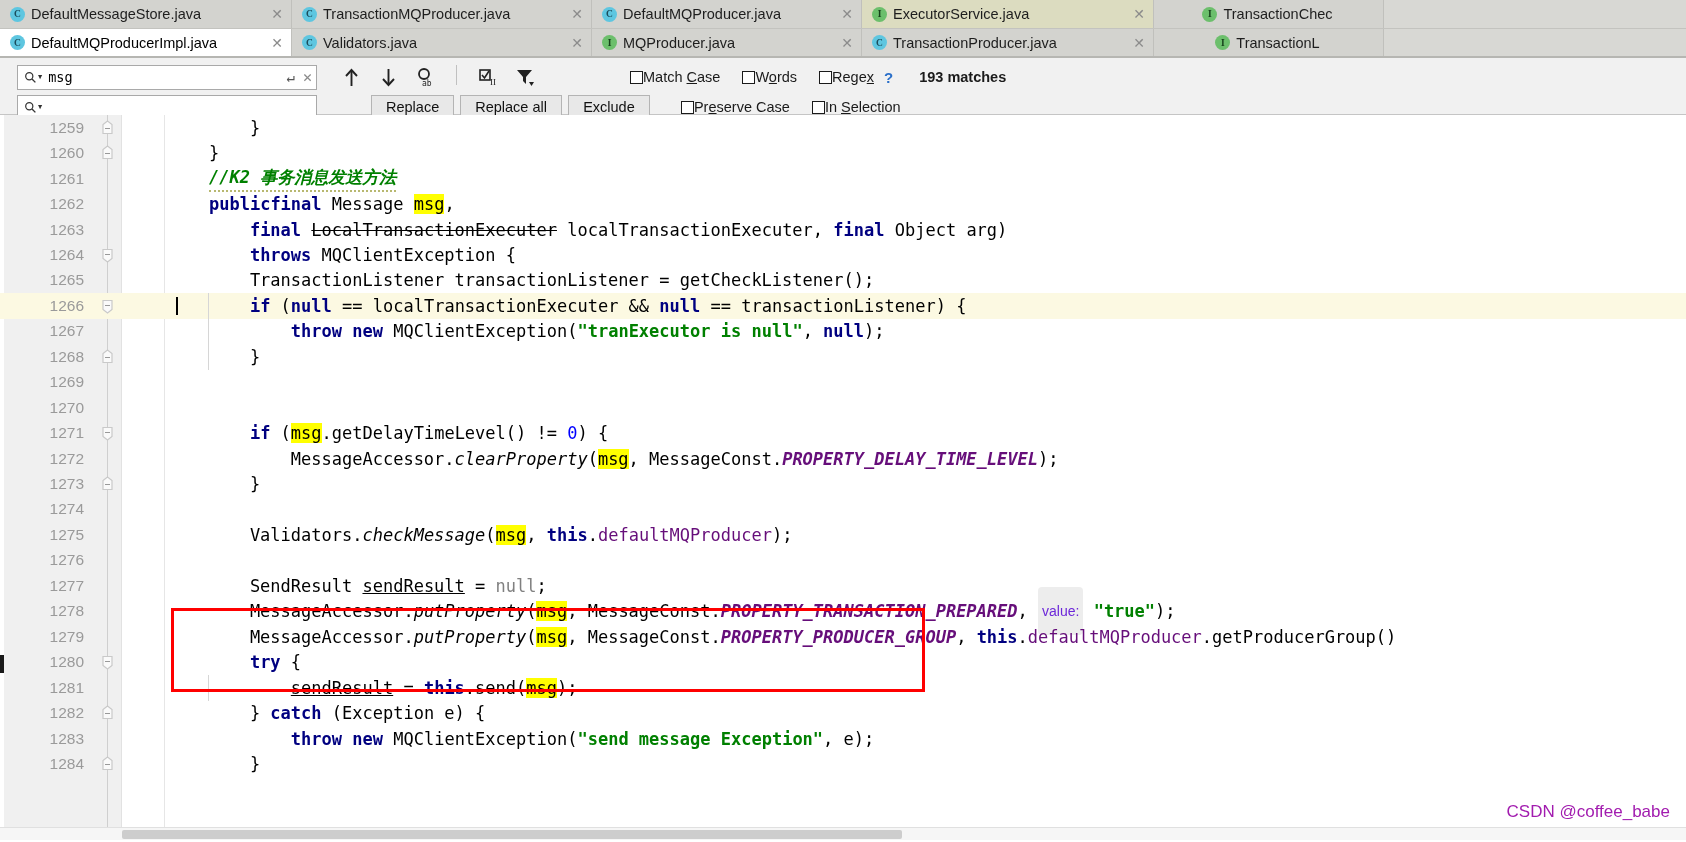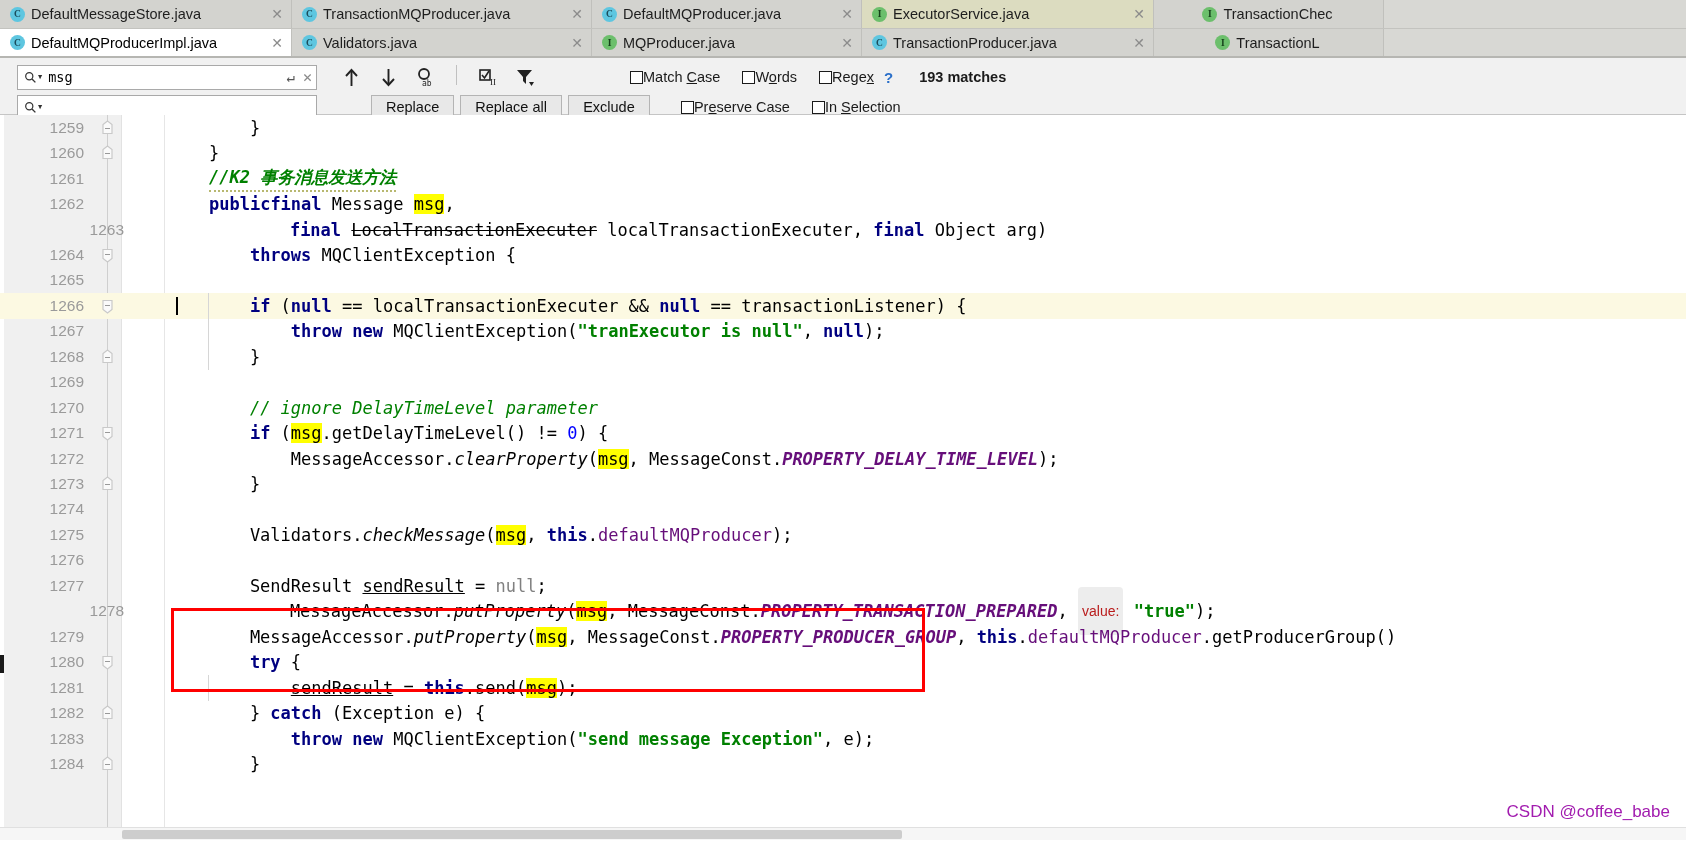--- a/index.html
+++ b/index.html
@@ -178,21 +178,21 @@
   .str { color:#008000; font-weight:bold; }
   .num { color:#0000ff; }
   .nul { color:#808080; }
   .stat{ color:#660e7a; font-style:italic; font-weight:bold; }
   .mth { color:#000000; font-style:italic; }
   .fld { color:#660e7a; }
   .strike { text-decoration: line-through; }
   .uline { text-decoration: underline; }
   .hl { background:#ffff00; }
   .hint {
-    background:#ededed; color:#b91c1c; border-radius:4px;
+    background:#ededed; color:#6d28d9; border-radius:4px;
     padding:16px 4px; font-size:14px; font-style:normal;
     font-family:"Liberation Sans", sans-serif;
   }
   .squiggle {
     border-bottom: 2px dotted #b8b870;
     padding-bottom:1px;
   }
 
   .caret-bar { position:absolute; left:176px; top:4px; width:2px; height:18px; background:#000; }
 
@@ -418,41 +418,42 @@
       <div class="lnum">1261</div>
       <div class="code"><span class="pl">    </span><span class="cmt squiggle">//K2 事务消息发送方法</span></div>
     </div>
 
     <div class="lrow" style="top:76.35px;position:absolute;left:0;right:0;">
       <div class="lnum-bg"></div>
       <div class="lnum">1262</div>
       <div class="code"><span class="pl">    </span><span class="kw">public</span><span class="kw">final</span><span class="pl"> Message </span><span class="hl">msg</span><span class="pl">,</span></div>
     </div>
 
-    <div class="lrow" style="top:101.8px;position:absolute;left:0;right:0;margin-left:40px;">
+    <div class="lrow" style="top:101.8px;position:absolute;left:0;right:0;">
       <div class="lnum-bg"></div>
       <div class="lnum">1263</div>
       <div class="code"><span class="pl">        </span><span class="kw">final</span><span class="pl"> </span><span class="pl strike">LocalTransactionExecuter</span><span class="pl"> localTransactionExecuter, </span><span class="kw">final</span><span class="pl"> Object arg)</span></div>
     </div>
 
     <div class="lrow" style="top:127.25px;position:absolute;left:0;right:0;">
       <div class="lnum-bg"></div>
       <div class="lnum">1264</div>
       <div class="fold">
           <svg width="17" height="17" viewBox="0 0 17 17">
             <path d="M4 3 L4 12 L8.5 15.5 L13 12 L13 3 Z" fill="#fafafa" stroke="#c9c9c9" stroke-width="1.2"></path>
             <line x1="6" y1="8" x2="11" y2="8" stroke="#999" stroke-width="1.2"></line>
           </svg>
         </div>
       <div class="code"><span class="pl">        </span><span class="kw">throws</span><span class="pl"> MQClientException {</span></div>
     </div>
 
     <div class="lrow" style="top:152.7px;position:absolute;left:0;right:0;">
       <div class="lnum-bg"></div>
       <div class="lnum">1265</div>
+      <div class="code"><span class="pl">        TransactionListener transactionListener = getCheckListener();</span></div>
     </div>
 
     <div class="lrow caretline" style="top:178.15px;position:absolute;left:0;right:0;">
       <div class="lnum-bg"></div>
       <div class="caret-hl"></div>
       <div class="lnum">1266</div>
       <div class="fold">
           <svg width="17" height="17" viewBox="0 0 17 17">
             <path d="M4 3 L4 12 L8.5 15.5 L13 12 L13 3 Z" fill="#fafafa" stroke="#c9c9c9" stroke-width="1.2"></path>
             <line x1="6" y1="8" x2="11" y2="8" stroke="#999" stroke-width="1.2"></line>
@@ -482,21 +483,21 @@
 
     <div class="lrow" style="top:254.5px;position:absolute;left:0;right:0;">
       <div class="lnum-bg"></div>
       <div class="lnum">1269</div>
       <div class="code"></div>
     </div>
 
     <div class="lrow" style="top:279.95px;position:absolute;left:0;right:0;">
       <div class="lnum-bg"></div>
       <div class="lnum">1270</div>
-      <div class="code"><span class="pl">        </span><span class="cmt2">// ignore DelayTimeLevel parameter</span></div>
+      <div class="code"><span class="pl">        </span></div>
     </div>
 
     <div class="lrow" style="top:305.4px;position:absolute;left:0;right:0;">
       <div class="lnum-bg"></div>
       <div class="lnum">1271</div>
       <div class="fold">
           <svg width="17" height="17" viewBox="0 0 17 17">
             <path d="M4 3 L4 12 L8.5 15.5 L13 12 L13 3 Z" fill="#fafafa" stroke="#c9c9c9" stroke-width="1.2"></path>
             <line x1="6" y1="8" x2="11" y2="8" stroke="#999" stroke-width="1.2"></line>
           </svg>
@@ -539,21 +540,21 @@
       <div class="lnum">1276</div>
       <div class="code"></div>
     </div>
 
     <div class="lrow" style="top:458.1px;position:absolute;left:0;right:0;">
       <div class="lnum-bg"></div>
       <div class="lnum">1277</div>
       <div class="code"><span class="pl">        SendResult </span><span class="pl uline">sendResult</span><span class="pl"> = </span><span class="nul">null</span><span class="pl">;</span></div>
     </div>
 
-    <div class="lrow" style="top:483.55px;position:absolute;left:0;right:4px;margin-left:40px;">
+    <div class="lrow" style="top:483.55px;position:absolute;left:0;right:4px;">
       <div class="lnum-bg"></div>
       <div class="lnum">1278</div>
       <div class="code"><span class="pl">        MessageAccessor.</span><span class="mth">putProperty</span><span class="pl">(</span><span class="hl">msg</span><span class="pl">, MessageConst.</span><span class="stat">PROPERTY_TRANSACTION_PREPARED</span><span class="pl">, </span><span class="hint">value:</span><span class="pl"> </span><span class="str">"true"</span><span class="pl">);</span></div>
     </div>
 
     <div class="lrow" style="top:509px;position:absolute;left:0;right:0;">
       <div class="lnum-bg"></div>
       <div class="lnum">1279</div>
       <div class="code"><span class="pl">        MessageAccessor.</span><span class="mth">putProperty</span><span class="pl">(</span><span class="hl">msg</span><span class="pl">, MessageConst.</span><span class="stat">PROPERTY_PRODUCER_GROUP</span><span class="pl">, </span><span class="kw">this</span><span class="pl">.</span><span class="fld">defaultMQProducer</span><span class="pl">.getProducerGroup()</span></div>
     </div>

